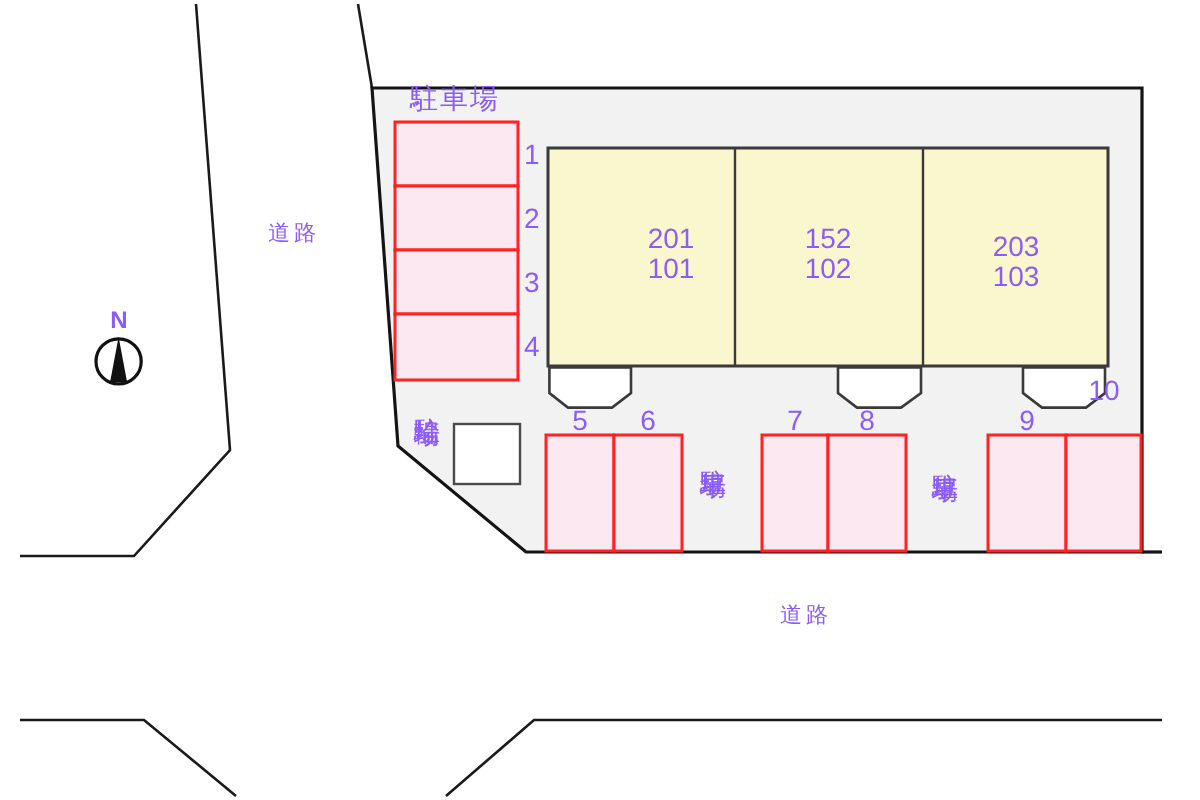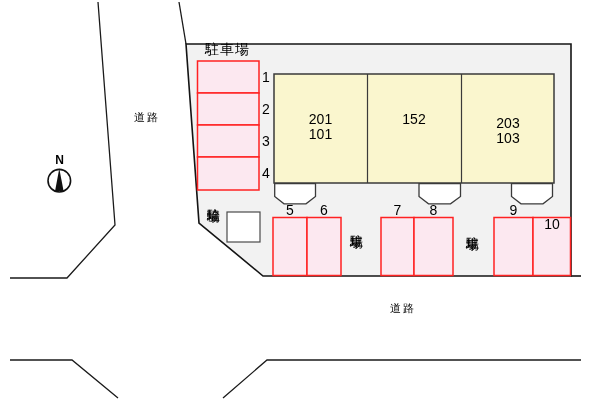--- a/index.html
+++ b/index.html
@@ -6,21 +6,21 @@
   .canvas{
     position:relative;
     width:600px;height:400px;
     background:#fff;
     font-family:"Liberation Sans", sans-serif;
     overflow:hidden;
   }
   .canvas svg{position:absolute;left:0;top:0;}
   .lbl{
     position:absolute;
-    color:#000000;
+    color:#8b5cf6;
     white-space:nowrap;
     line-height:1.05;
   }
   .lbl.center{text-align:center;}
   .road-lbl{font-size:11px;letter-spacing:2px;}
   .parking-lbl{font-size:14px;letter-spacing:1px;}
   .stall-num{font-size:14px;}
   .unit-lbl{font-size:14px;line-height:14.5px;text-align:center;}
   .vtext{
     writing-mode:vertical-rl;
@@ -79,35 +79,36 @@
 
   <div class="lbl parking-lbl" style="left:205px;top:42px;">駐車場</div>
 
   <div class="lbl stall-num" style="left:262px;top:70px;">1</div>
   <div class="lbl stall-num" style="left:262px;top:102px;">2</div>
   <div class="lbl stall-num" style="left:262px;top:134px;">3</div>
   <div class="lbl stall-num" style="left:262px;top:166px;">4</div>
 
   <div class="lbl vtext" style="left:207px;top:198px;">駐輪場</div>
 
-  <div class="lbl unit-lbl" style="left:274px;top:112px;width:93px;">
+  <div class="lbl unit-lbl" style="left:274px;top:112px;width:93px;padding-left:15px;">
     <div>201</div>
     <div>101</div>
   </div>
   <div class="lbl unit-lbl" style="left:367.5px;top:112px;width:93px;">
     <div>152</div>
+    <div>102</div>
   </div>
   <div class="lbl unit-lbl" style="left:461.5px;top:116px;width:93px;">
     <div>203</div>
     <div>103</div>
   </div>
 
   <div class="lbl stall-num center" style="left:273px;top:203px;width:34px;">5</div>
   <div class="lbl stall-num center" style="left:307px;top:203px;width:34px;">6</div>
   <div class="lbl stall-num center" style="left:381px;top:203px;width:33px;">7</div>
   <div class="lbl stall-num center" style="left:414px;top:203px;width:39px;">8</div>
   <div class="lbl stall-num center" style="left:494px;top:203px;width:39px;">9</div>
-  <div class="lbl stall-num center" style="left:533px;top:217px;width:38px;">10</div>
+  <div class="lbl stall-num center" style="left:533px;top:188px;width:38px;">10</div>
 
   <div class="lbl vtext" style="left:350px;top:224px;">駐車場</div>
   <div class="lbl vtext" style="left:466px;top:226px;">駐車場</div>
 
 </div>
 
 </body></html>

